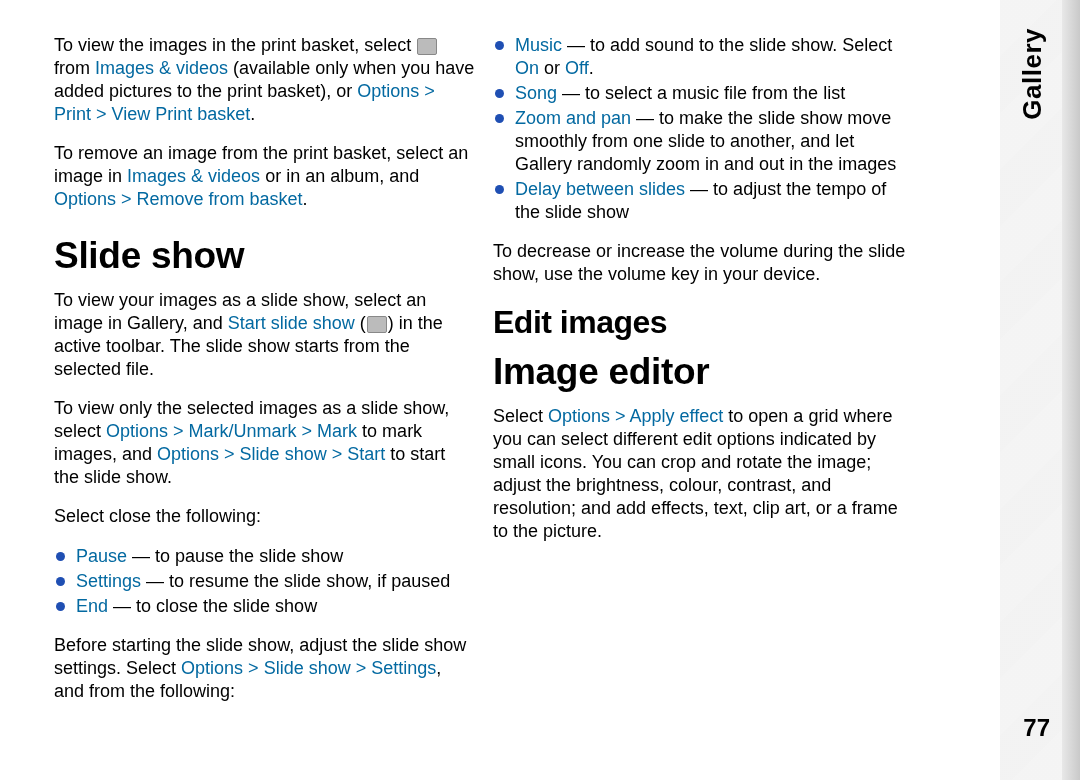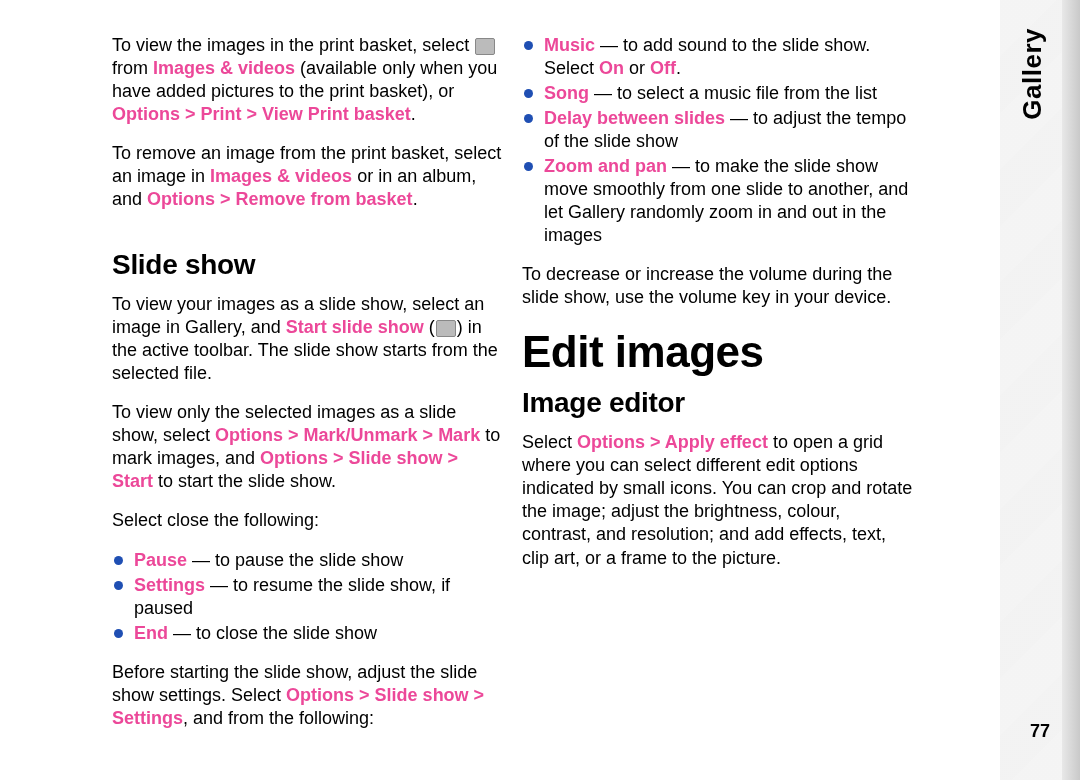--- a/index.html
+++ b/index.html
@@ -15,42 +15,42 @@
   }
   .page {
     position: relative;
     width: 1080px;
     height: 780px;
     box-sizing: border-box;
   }
   .columns {
     display: flex;
     gap: 18px;
-    padding: 34px 0 0 112px;
+    padding: 34px 0 0 54px;
     width: 914px;
     box-sizing: border-box;
   }
   .col {
     width: 448px;
   }
   p {
     margin: 0 0 16px 0;
     font-size: 18px;
     line-height: 1.28;
   }
-  .bold { font-weight: 700; color: #ec4899; }
+  .bold { font-weight: 400; color: #0369a1; }
   h2 {
-    margin: 38px 0 12px 0;
-    font-size: 28px;
+    margin: 24px 0 12px 0;
+    font-size: 37px;
     font-weight: 700;
     letter-spacing: -0.3px;
   }
   h1 {
     margin: 18px 0 10px 0;
-    font-size: 44px;
+    font-size: 32px;
     font-weight: 700;
     letter-spacing: -0.5px;
   }
   ul {
     list-style: none;
     padding: 0;
     margin: 0 0 16px 0;
   }
   ul li {
     position: relative;
@@ -76,21 +76,21 @@
     font-size: 26px;
     font-weight: 700;
     writing-mode: vertical-rl;
     transform: rotate(180deg);
     letter-spacing: 0.5px;
   }
   .pagenum {
     position: absolute;
     right: 30px;
     bottom: 38px;
-    font-size: 18px;
+    font-size: 24px;
     font-weight: 700;
   }
   .inline-icon {
     display: inline-block;
     width: 18px;
     height: 15px;
     background: #bbb;
     border: 1px solid #888;
     border-radius: 2px;
     vertical-align: text-bottom;
@@ -173,24 +173,24 @@
     <div class="col">
 
       <ul>
         <li>
           <span class="bold">Music</span><span> — to add sound to the slide show. Select </span><span class="bold">On</span><span> or </span><span class="bold">Off</span><span>.</span>
         </li>
         <li>
           <span class="bold">Song</span><span> — to select a music file from the list</span>
         </li>
         <li>
+          <span class="bold">Zoom and pan</span><span> — to make the slide show move smoothly from one slide to another, and let Gallery randomly zoom in and out in the images</span>
+        </li>
+        <li>
           <span class="bold">Delay between slides</span><span> — to adjust the tempo of the slide show</span>
-        </li>
-        <li>
-          <span class="bold">Zoom and pan</span><span> — to make the slide show move smoothly from one slide to another, and let Gallery randomly zoom in and out in the images</span>
         </li>
       </ul>
 
       <p>To decrease or increase the volume during the slide show, use the volume key in your device.</p>
 
       <h1>Edit images</h1>
 
       <h2 style="margin-top:6px;">Image editor</h2>
 
 

